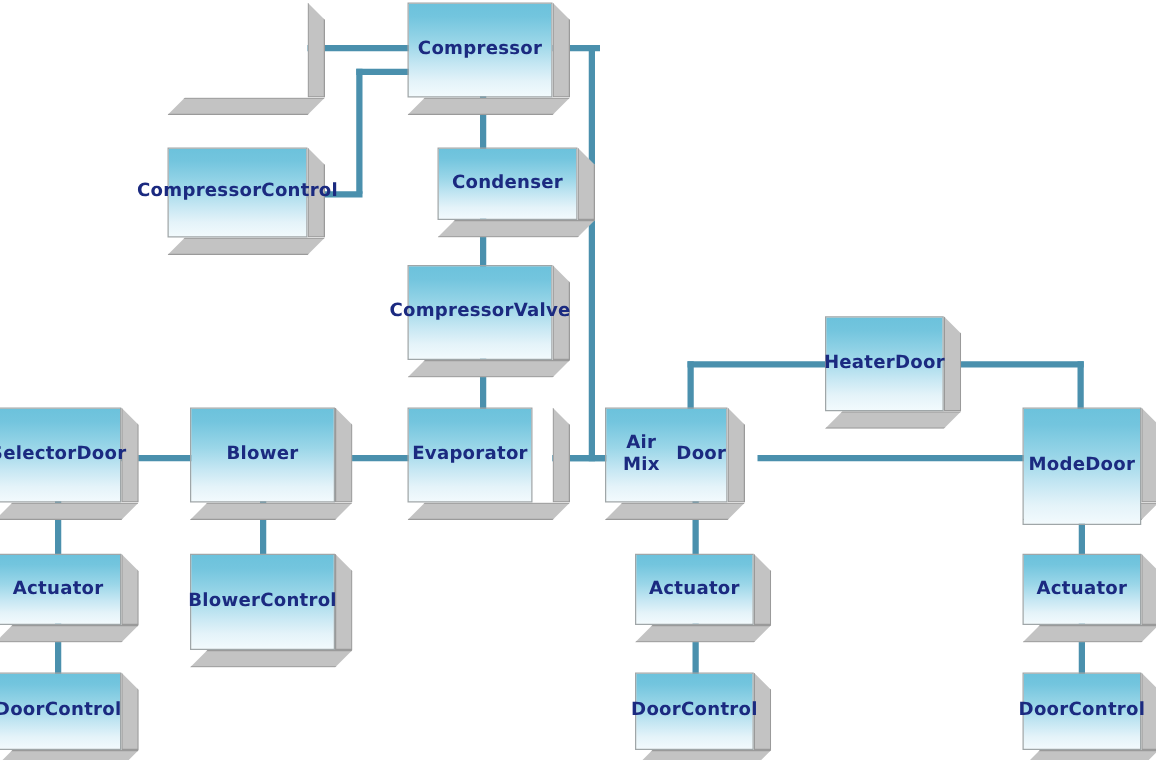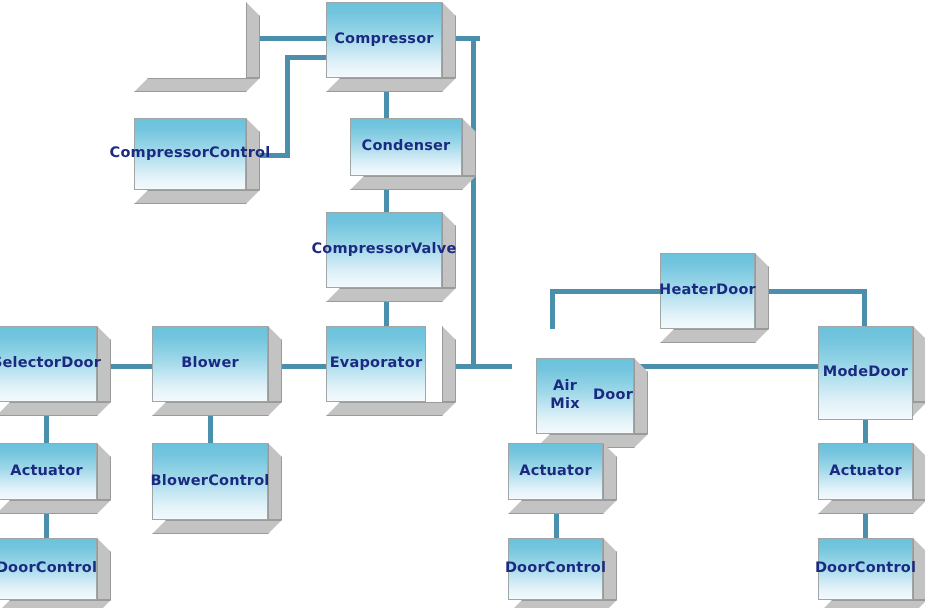--- a/index.html
+++ b/index.html
@@ -166,21 +166,21 @@
           <span>Door</span>
         </div>
       </div>
       <div class="node" style="left: 152px; top: 326px; width: 130px; height: 90px;">
         <div class="side" style="left: 116px; top: 0px; width: 14px; height: 76px; clip-path: polygon(0px 0px, 100% 14px, 100% 100%, 0px 100%);"></div>
         <div class="bottom" style="left: 0px; top: 76px; width: 130px; height: 14px; clip-path: polygon(14px 0px, 100% 0px, calc(100% - 14px) 100%, 0px 100%);"></div>
         <div class="face" style="width: 116px; height: 76px;">
           <span>Blower</span>
         </div>
       </div>
-      <div class="node" style="left: 536px; top: 326px; width: 112px; height: 64px; margin-top: 32px;">
+      <div class="node" style="left: 484px; top: 326px; width: 112px; height: 64px;">
         <div class="side" style="left: 98px; top: 0px; width: 14px; height: 76px; clip-path: polygon(0px 0px, 100% 14px, 100% 100%, 0px 100%);"></div>
         <div class="bottom" style="left: 0px; top: 76px; width: 112px; height: 14px; clip-path: polygon(14px 0px, 100% 0px, calc(100% - 14px) 100%, 0px 100%);"></div>
         <div class="face" style="width: 98px; height: 76px;">
           <span>Air Mix</span>
           <span>Door</span>
         </div>
       </div>
       <div class="node" style="left: 660px; top: 253px; width: 109px; height: 90px;">
         <div class="side" style="left: 95px; top: 0px; width: 14px; height: 76px; clip-path: polygon(0px 0px, 100% 14px, 100% 100%, 0px 100%);"></div>
         <div class="bottom" style="left: 0px; top: 76px; width: 109px; height: 14px; clip-path: polygon(14px 0px, 100% 0px, calc(100% - 14px) 100%, 0px 100%);"></div>

